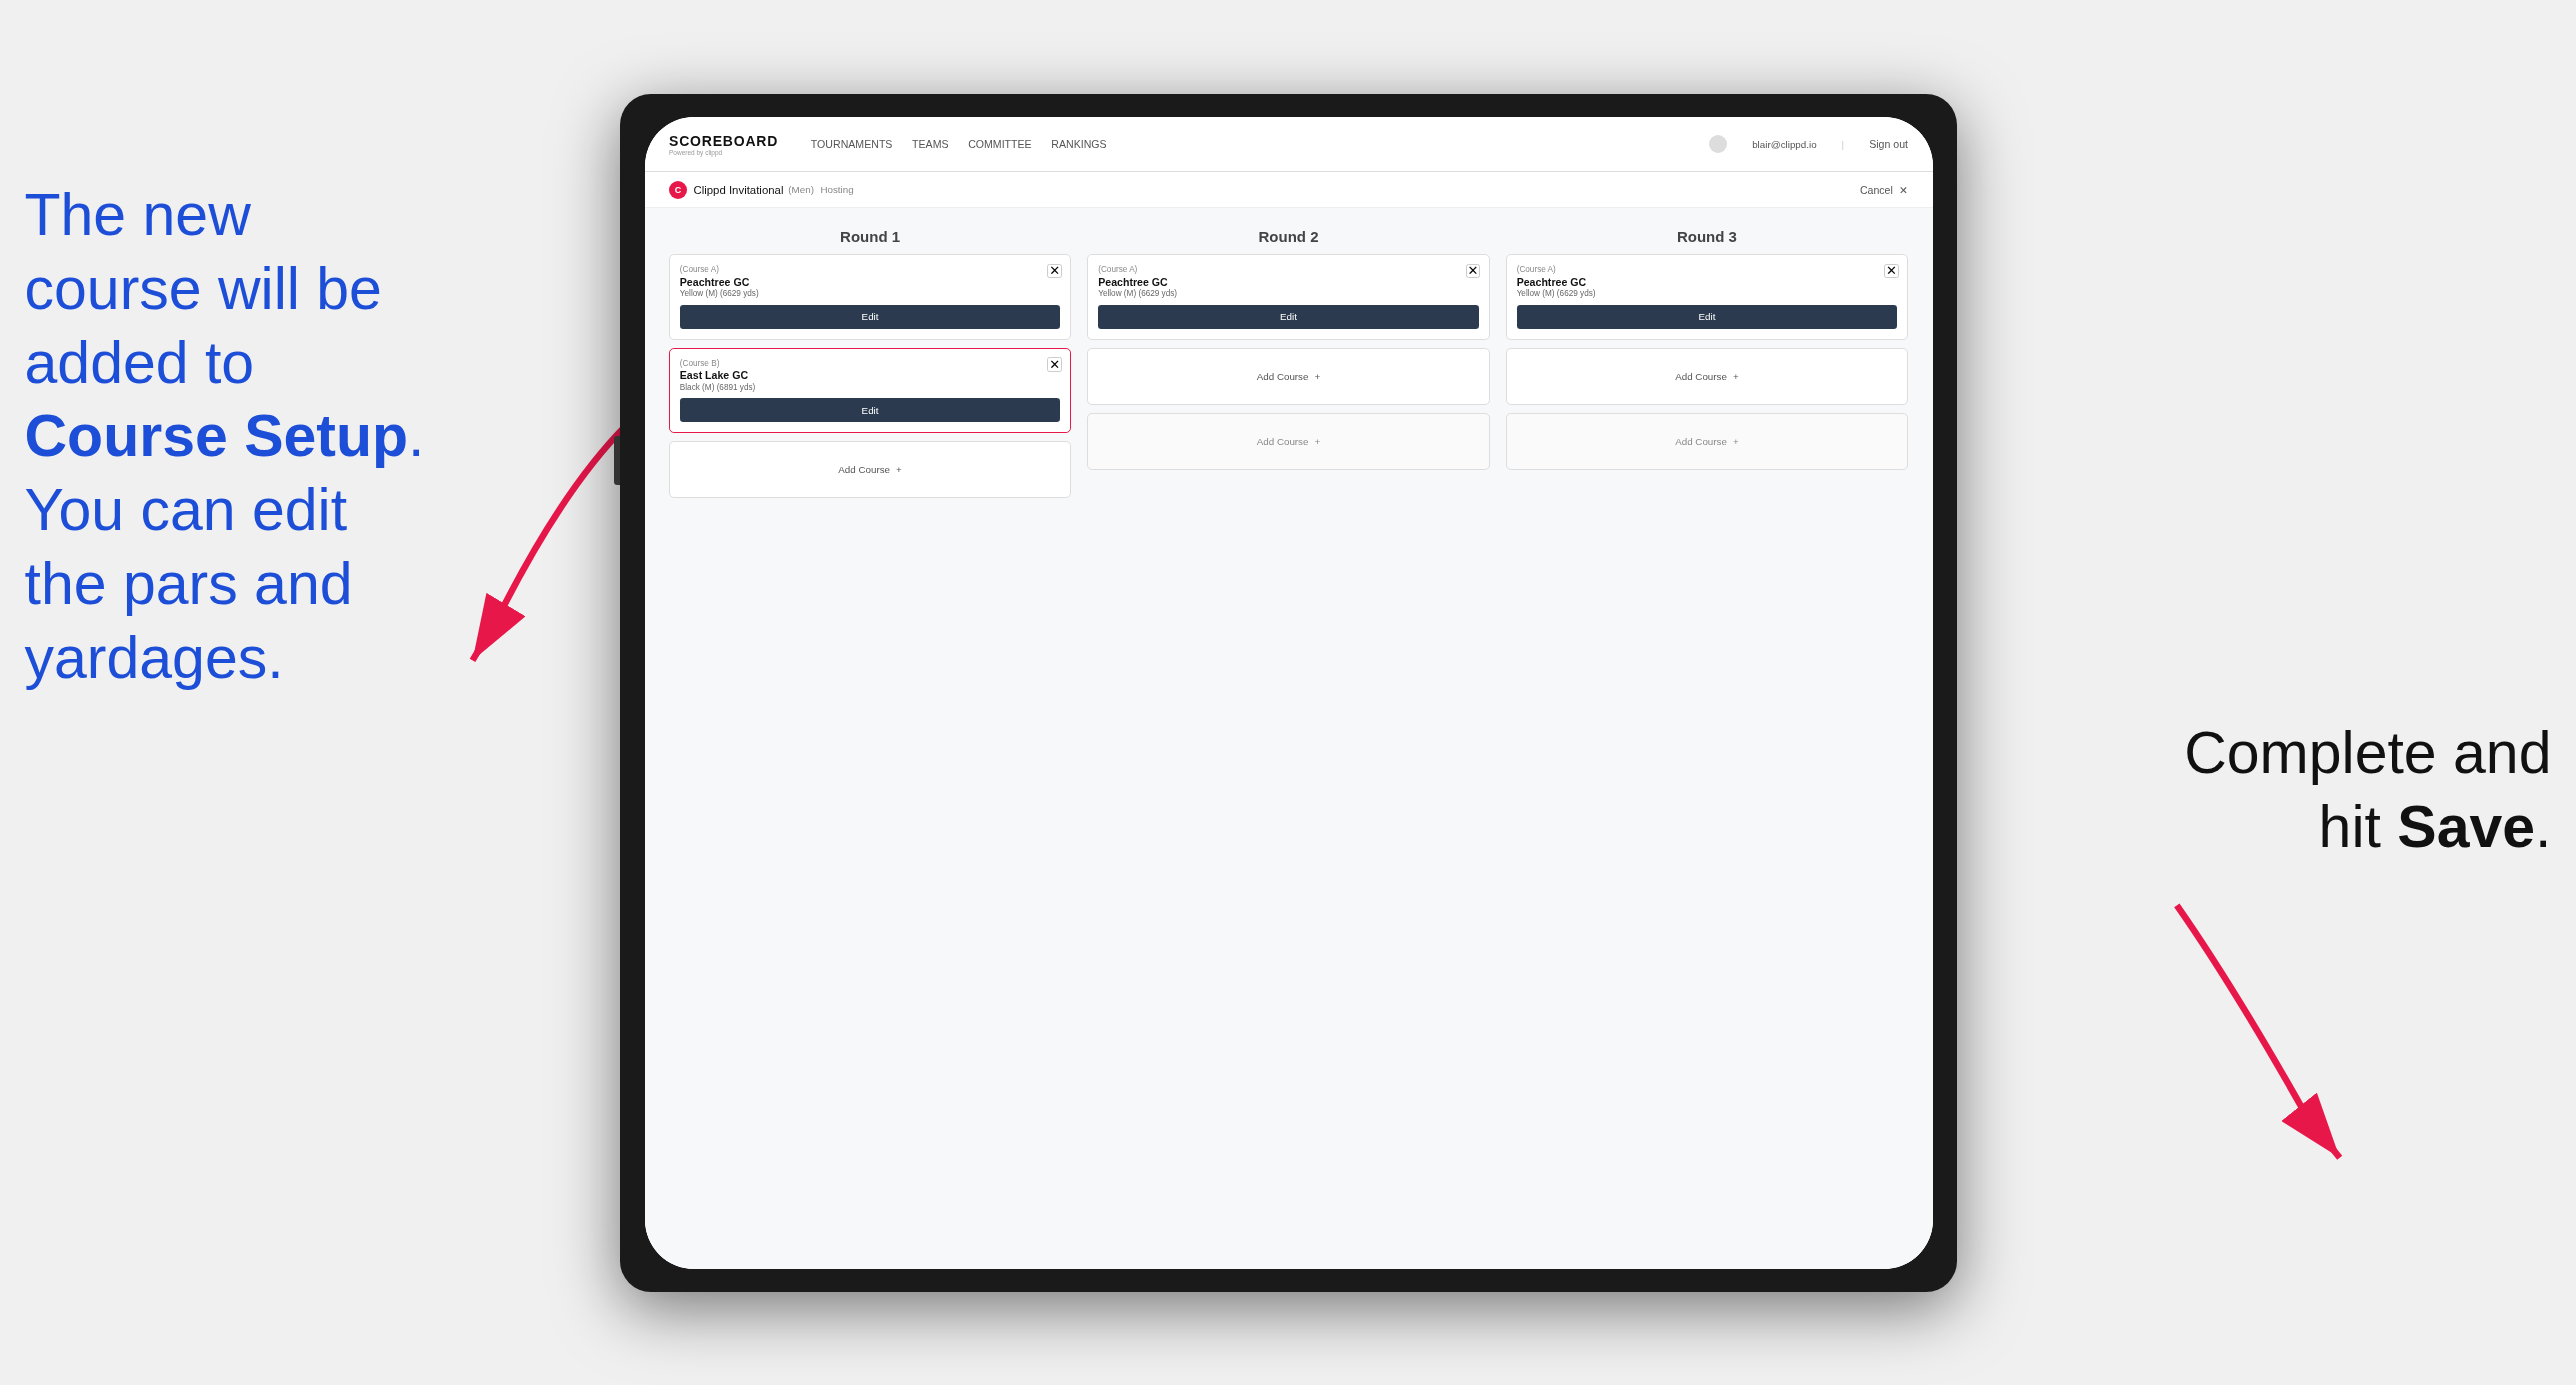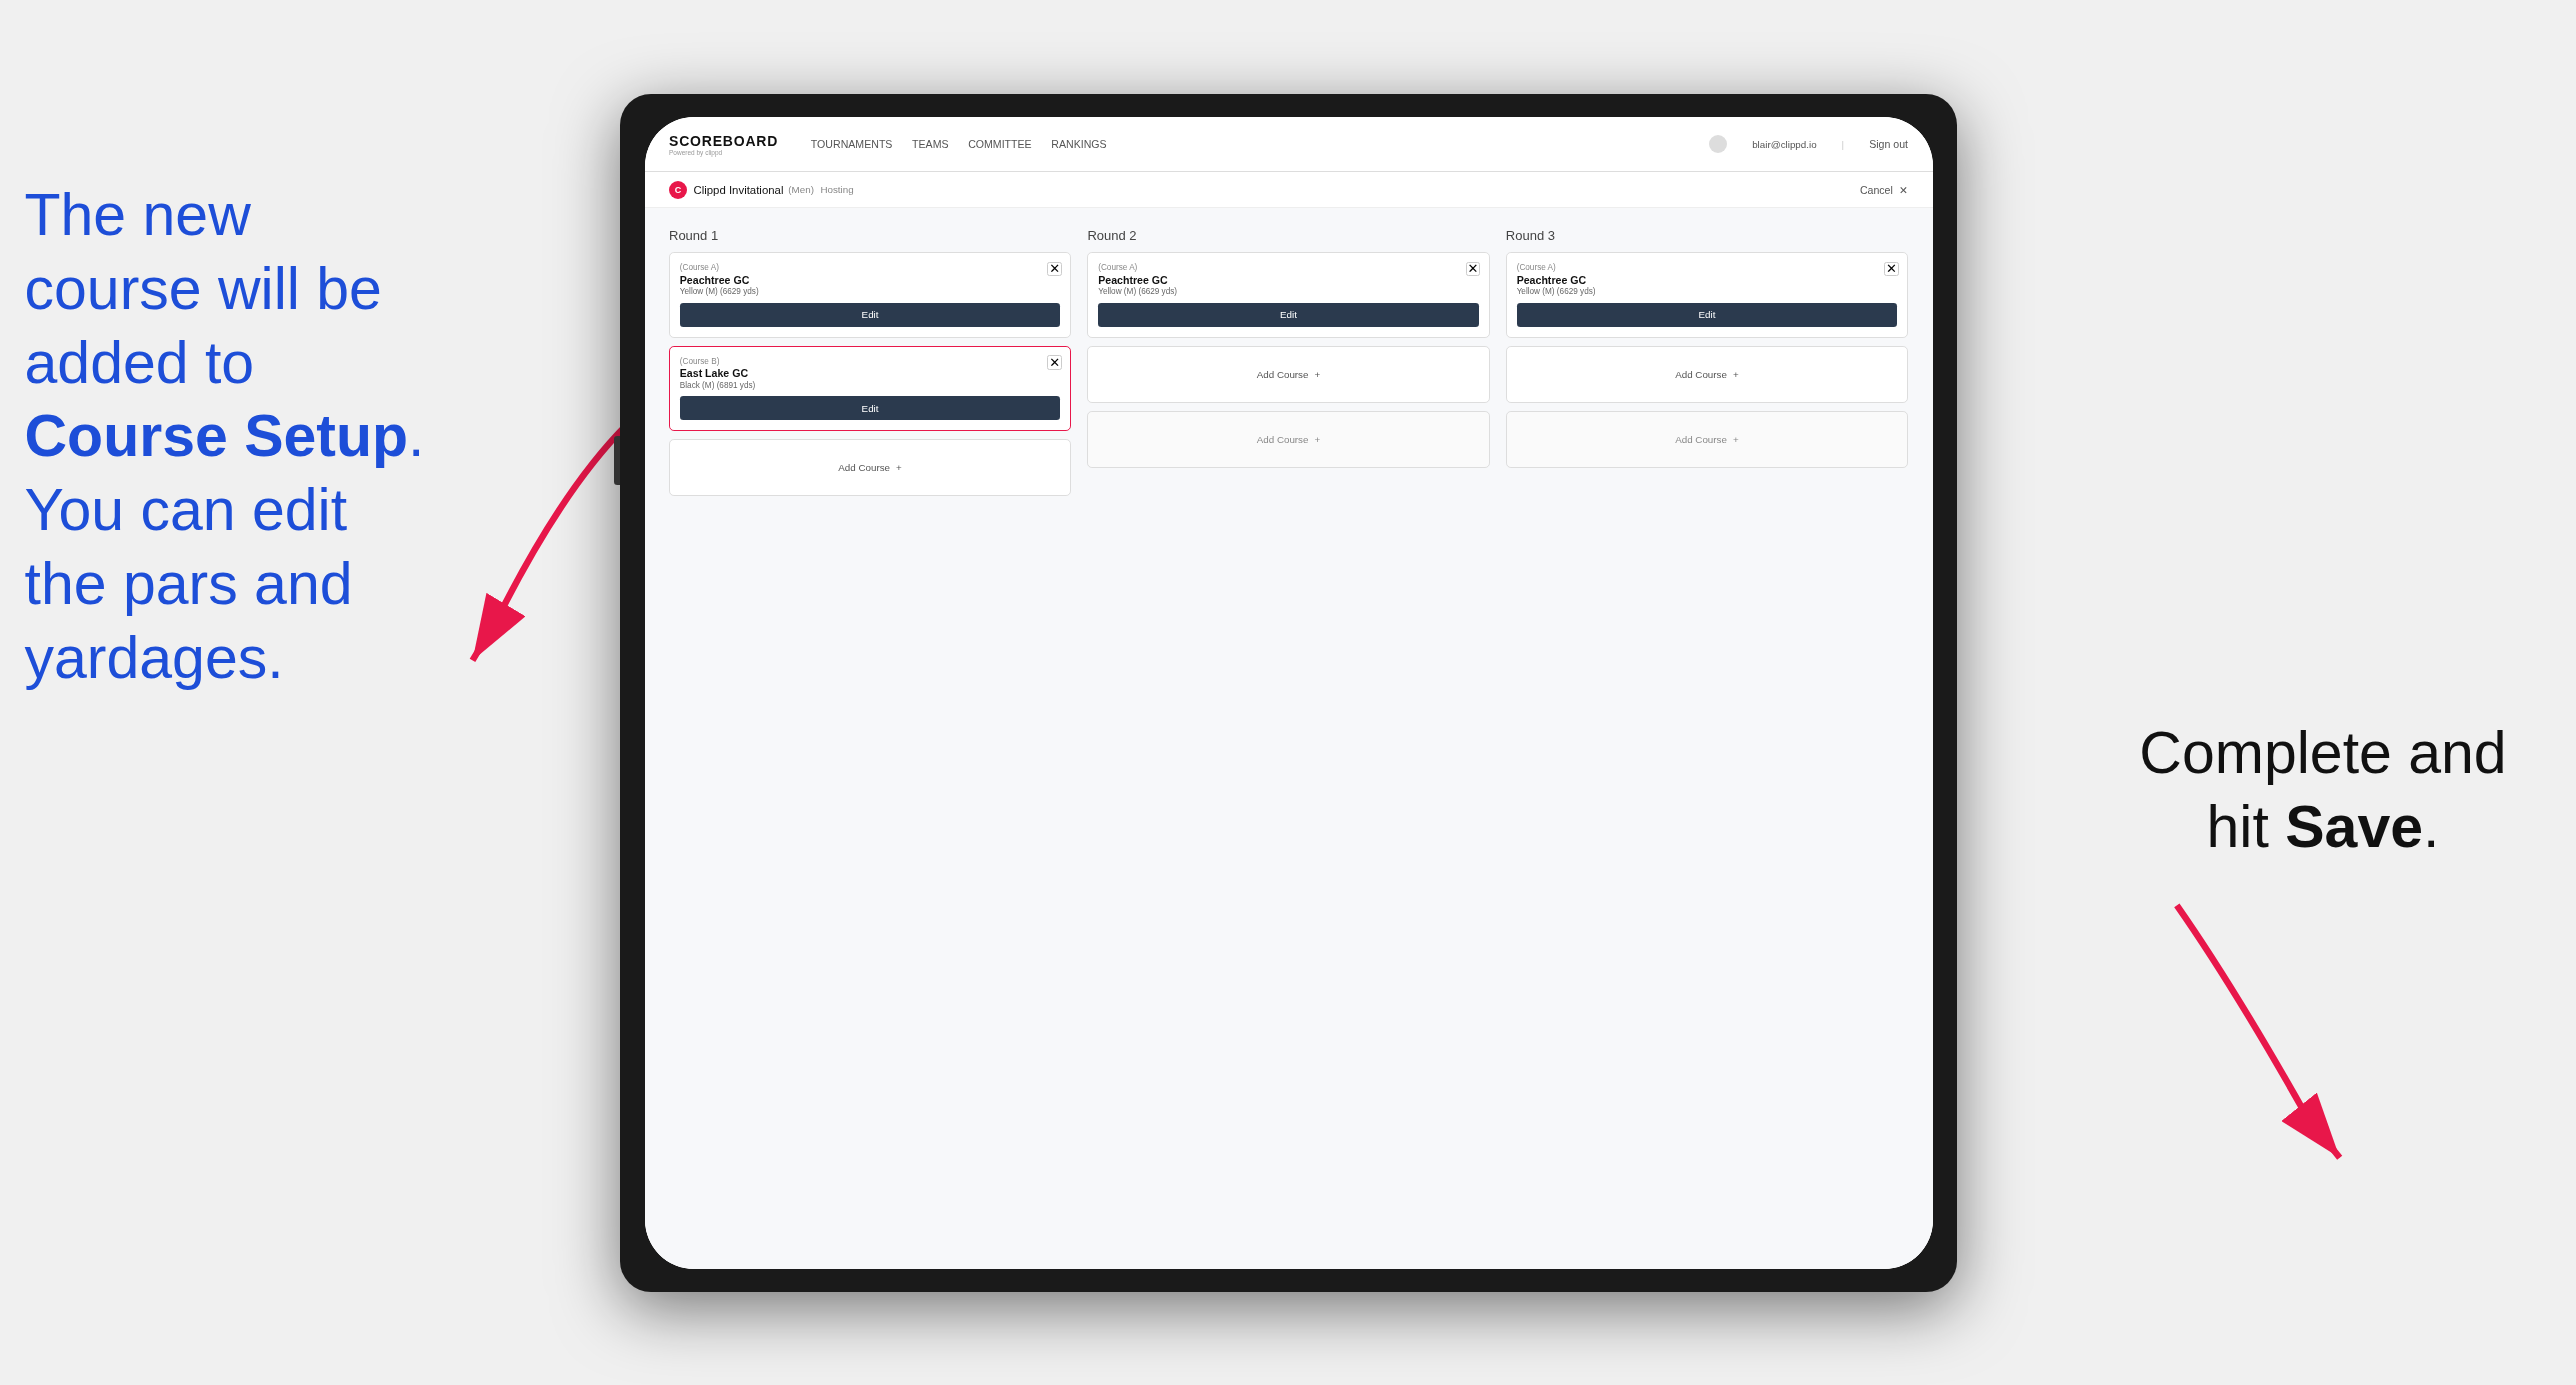--- a/index.html
+++ b/index.html
@@ -26,21 +26,21 @@
 
     
     .annotation-right {
       position: absolute;
       right: 24.5px;
       top: 717px;
       font-size: 59px;
       line-height: 1.25;
       color: #111;
       width: 457px;
-      text-align: center;
+      text-align: right;
     }
     .annotation-right strong { font-weight: 900; }
 
     
     .tablet-shell {
       position: absolute;
       left: 620px;
       top: 94px;
       width: 1337px;
       height: 1198px;
@@ -219,24 +219,25 @@
       grid-template-columns: repeat(3, 1fr);
       gap: 16.3px;
     }
 
     .round-column {
       display: flex;
       flex-direction: column;
     }
 
     .round-label {
-      font-size: 13px;
+      font-size: 15px;
       color: #444;
-      font-weight: 400;
+      font-weight: 700;
       margin-bottom: 9.8px;
+      text-align: center;
     }
 
     .course-card {
       background: #fff;
       border: 0.8px solid #ddd;
       border-radius: 4.9px;
       padding: 9.8px;
       margin-bottom: 8.2px;
       position: relative;
     }

